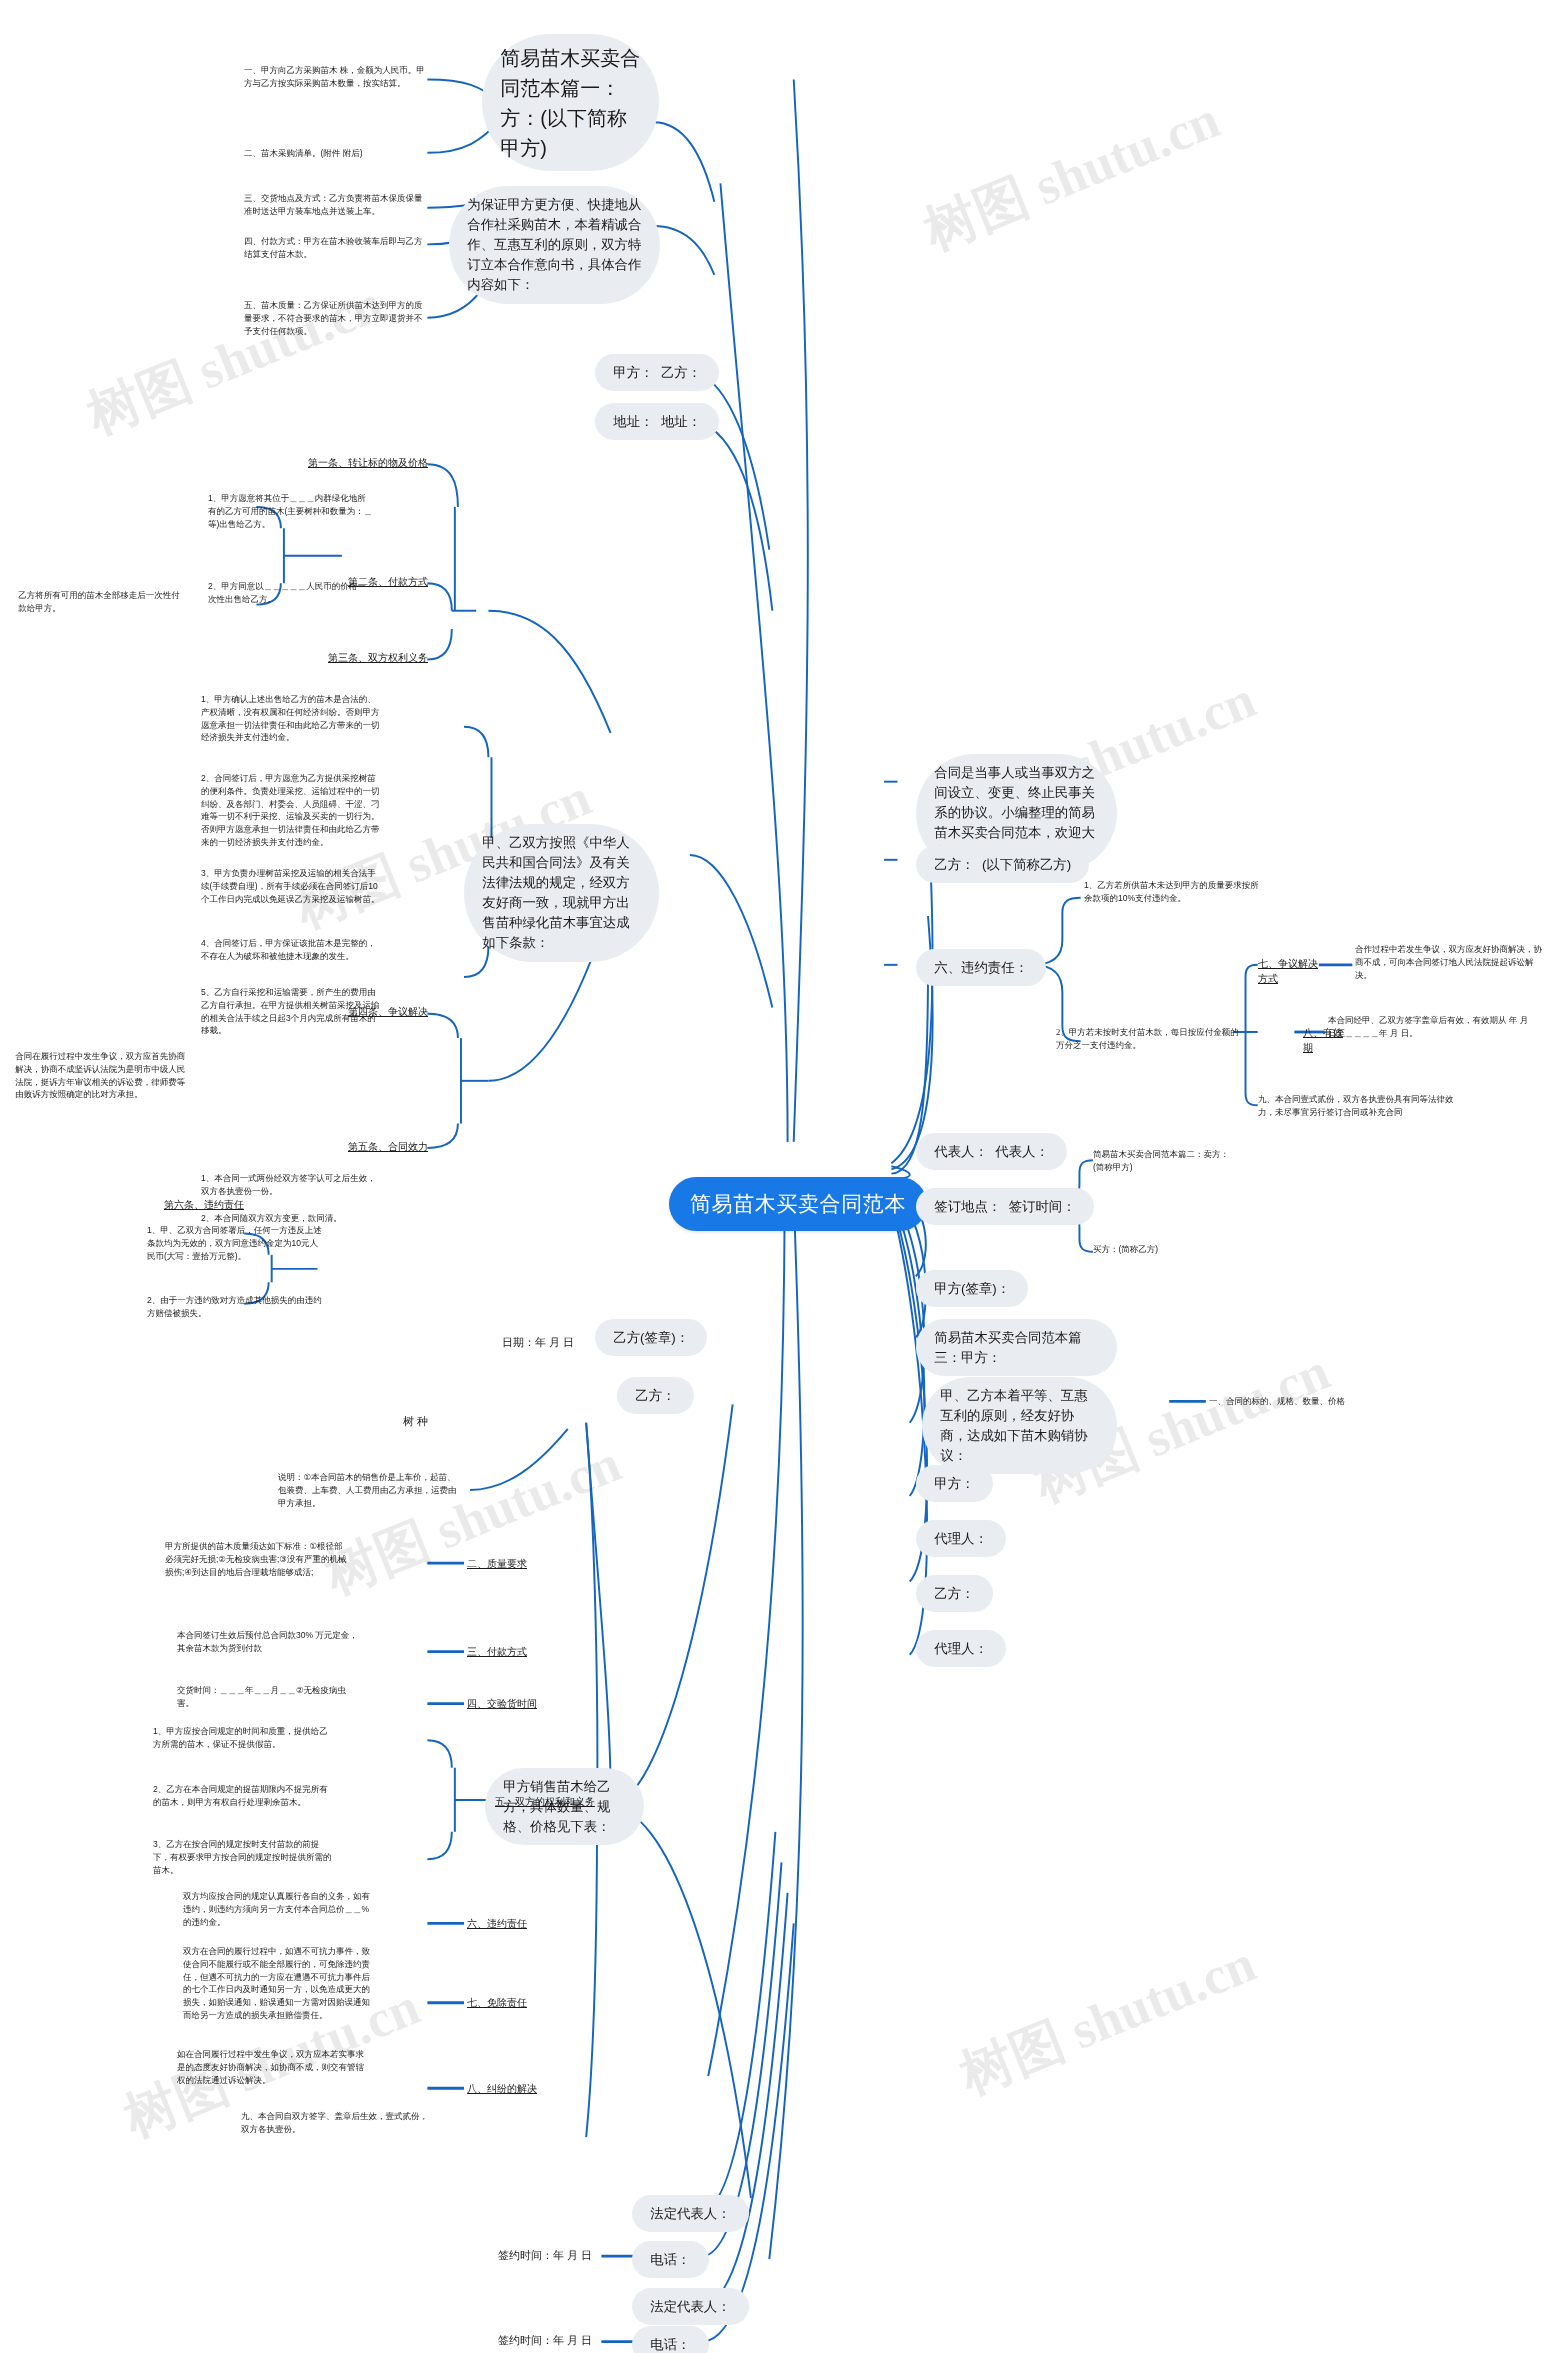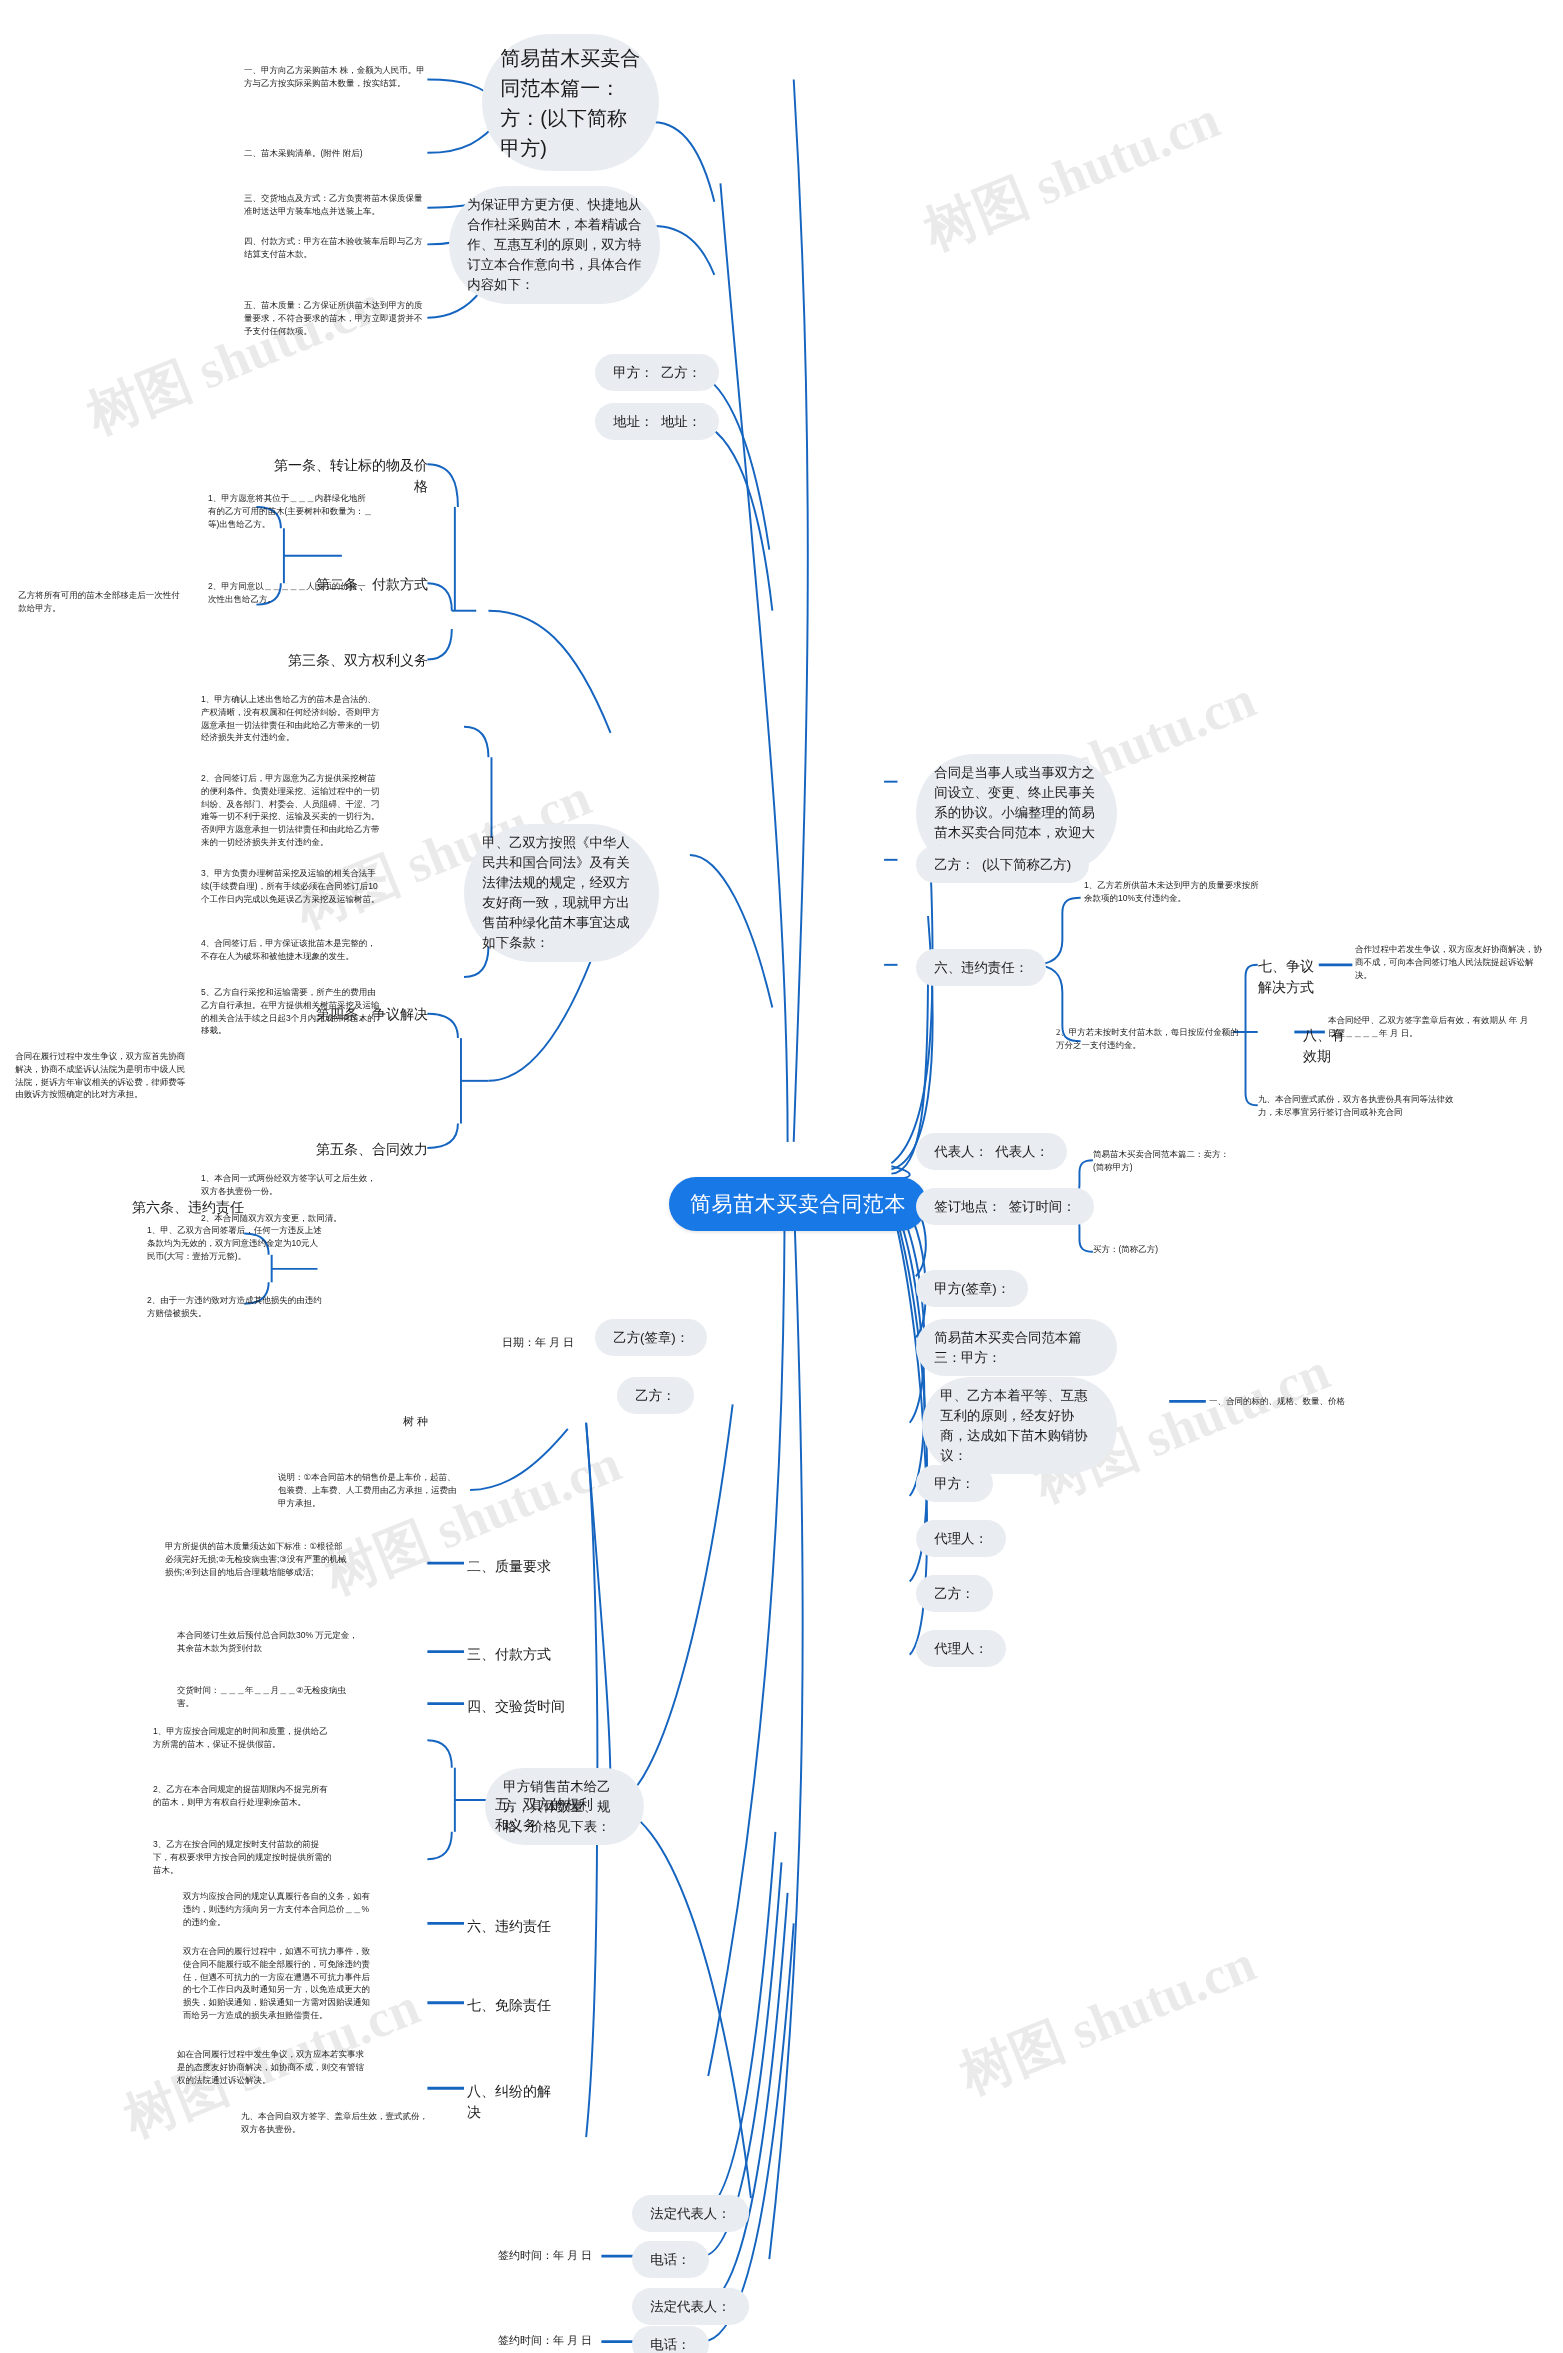--- a/index.html
+++ b/index.html
@@ -36,21 +36,21 @@
     border-radius:610px;
     padding:11px 21px;
     font-size:21px;
     letter-spacing:0.6px;
     white-space:nowrap;
     box-shadow:0 1.2px 3.7px rgba(0,0,0,.12);
   }
   .fs24{font-size:20px;}
   .fs22{font-size:13.4px;}
   .fs18{font-size:11px;}
-  .fs16{font-size:14px;}
+  .fs16{font-size:10px;text-decoration:underline;}
   .fs14{font-size:8.5px;}
 
   .ta-r{text-align:right;}
   .ta-l{text-align:left;}
   .ta-c{text-align:center;}
 
   
   .wm{
     position:absolute;
     font-family:"Liberation Serif","DejaVu Serif",serif;

